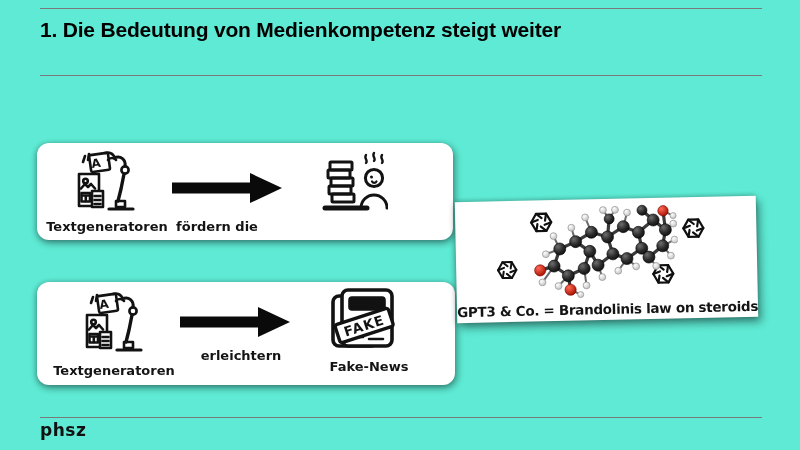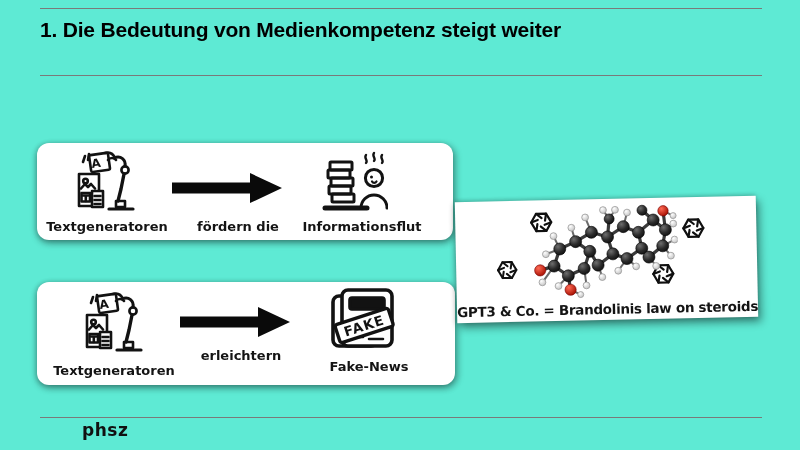--- a/index.html
+++ b/index.html
@@ -25,21 +25,21 @@
       font-family:"DejaVu Sans",sans-serif;font-weight:bold;font-size:13px;color:#141414;}
 
   #card-meme{left:456px;top:199px;width:301px;height:121px;background:#fff;
       transform:rotate(-1.2deg);position:absolute;
       box-shadow:3px 5px 9px rgba(0,0,0,0.42),-2px 1px 5px rgba(0,0,0,0.16),0 -2px 4px rgba(0,0,0,0.12);}
   .meme-caption{position:absolute;left:0;right:0;bottom:3px;text-align:center;white-space:nowrap;
       font-family:"DejaVu Sans",sans-serif;font-weight:bold;font-size:13.5px;
       letter-spacing:-0.3px;color:#141414;}
 
   .footer-logo{position:absolute;left:40px;top:420px;font-family:"DejaVu Sans",sans-serif;
-      font-weight:bold;font-size:17px;letter-spacing:0.5px;color:#111;margin-left:42px;}
+      font-weight:bold;font-size:17px;letter-spacing:0.5px;color:#111;}
 
   svg{display:block;}
   .ink{stroke:#121212;fill:none;stroke-linecap:round;stroke-linejoin:round;}
 </style>
 </head>
 <body>
 
 <div id="slide">
 
   <svg width="0" height="0" style="position:absolute">
@@ -141,22 +141,21 @@
     <svg class="icon-abs" style="left:40px;top:8px" width="66" height="64">
         <use href="#sym-robot"></use>
       </svg>
     <svg class="icon-abs" style="left:135px;top:30px" width="110" height="30">
         <use href="#sym-arrow"></use>
       </svg>
     <svg class="icon-abs" style="left:285px;top:8px" width="66" height="64">
         <use href="#sym-flood"></use>
       </svg>
     <span class="diagram-label" style="left:70px;bottom:6px">Textgeneratoren</span>
-    <span class="diagram-label" style="left:201px;bottom:6px">fördern die</span>
-    <span class="diagram-label" style="left:325px;bottom:6px">Informationsflut</span>
+    <span class="diagram-label" style="left:180px;bottom:6px">fördern die</span>
   </div>
 
   <div class="card" id="card-fake">
     <svg class="icon-abs" style="left:48px;top:10px" width="66" height="64">
         <use href="#sym-robot"></use>
       </svg>
     <svg class="icon-abs" style="left:143px;top:25px" width="110" height="30">
         <use href="#sym-arrow"></use>
       </svg>
     <svg class="icon-abs" style="left:292px;top:5px" width="70" height="68">

